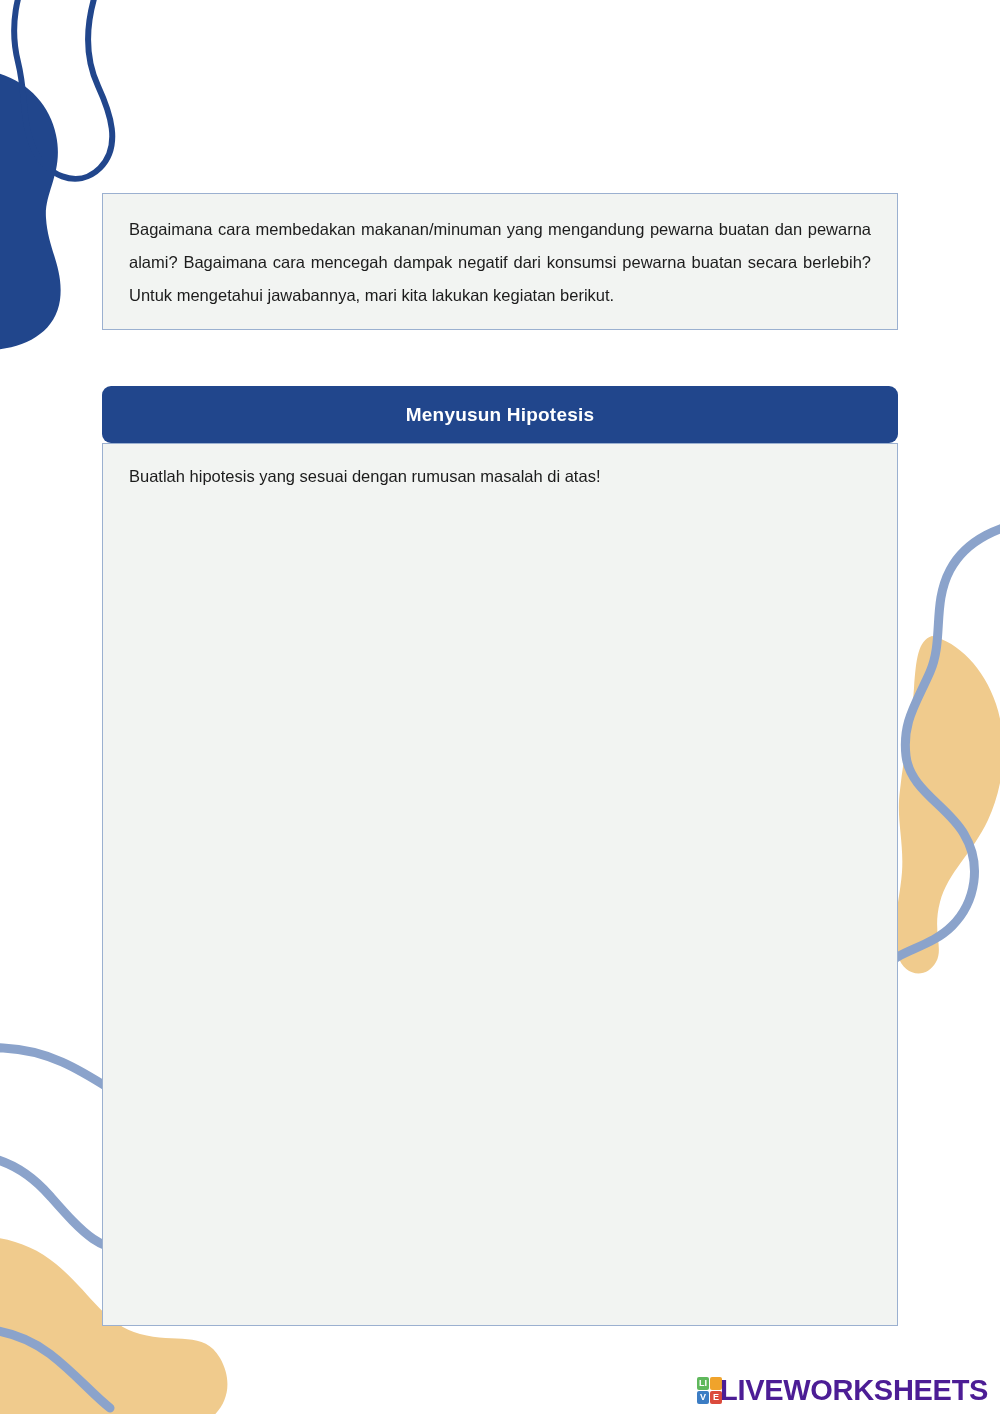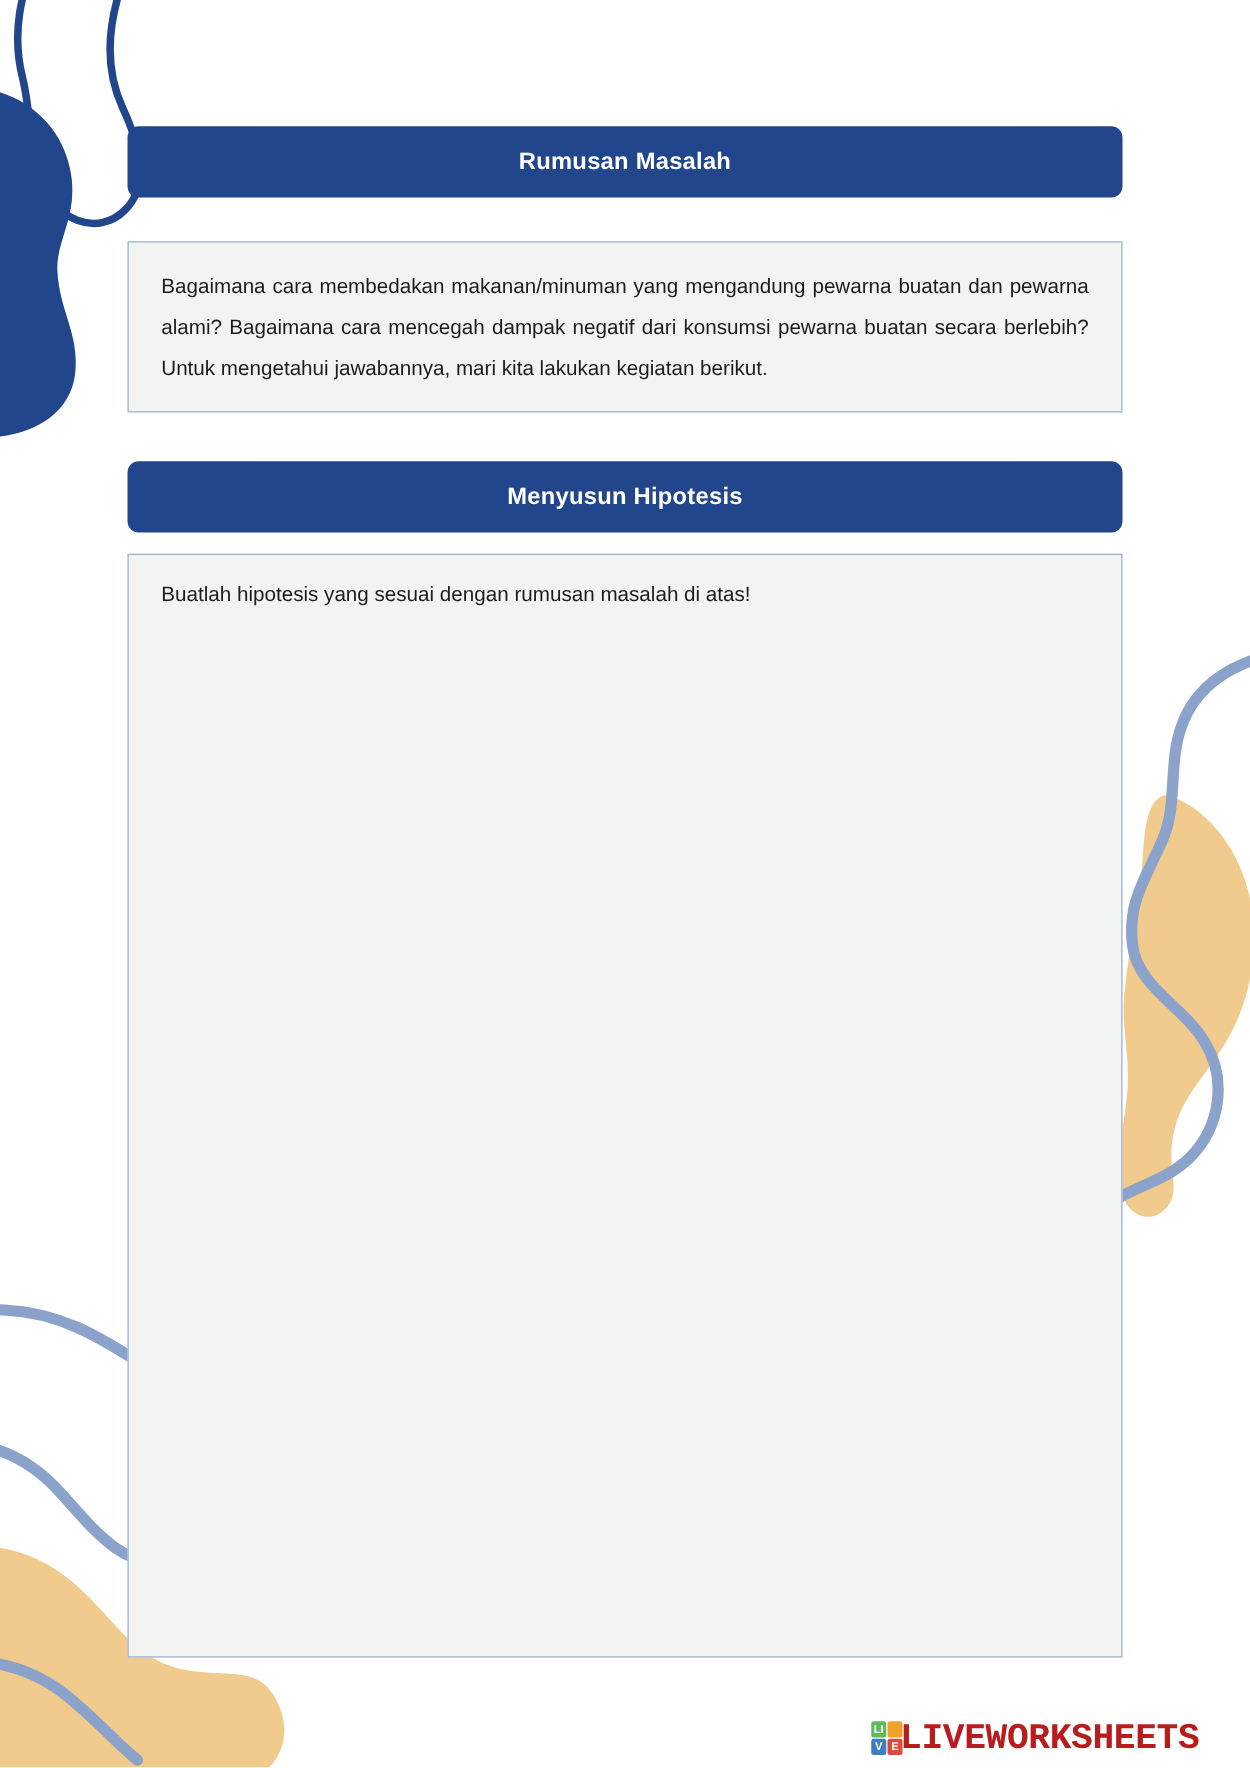--- a/index.html
+++ b/index.html
@@ -70,21 +70,21 @@
     color: #1c1c1c;
     font-size: 16.5px;
     line-height: 33px;
     font-family: "Liberation Sans", sans-serif;
   }
 
   #header-rumusan { top: 101px; }
   #panel-rumusan  { top: 177px; height: 137px; padding: 19px 26px 0 26px; margin-top: 16px; }
   #panel-rumusan .panel-text { text-align: justify; }
 
-  #header-hipotesis { top: 369px; text-align: center; }
+  #header-hipotesis { top: 386px; text-align: center; }
   #panel-hipotesis  { top: 443px; height: 883px; padding: 16px 26px 0 26px; }
 
   
   #footer-logo {
     position: absolute;
     left: 697px;
     top: 1374px;
     display: flex;
     align-items: center;
     gap: 5px;
@@ -107,25 +107,25 @@
     border-radius: 2px;
     font-family: "Liberation Sans", sans-serif;
     line-height: 1;
   }
   .logo-cell.c-li { background: #5FB85C; }
   .logo-cell.c-blank { background: #F0A32B; }
   .logo-cell.c-v { background: #3C7DC4; }
   .logo-cell.c-e { background: #DB4A3C; }
 
   .logo-wordmark {
-    color: #b91c1c;
+    color: #4c1d95;
     font-size: 29px;
     font-weight: bold;
     letter-spacing: -0.3px;
-    font-family: Liberation Mono, monospace;
+    font-family: Liberation Sans, sans-serif;
   }
 </style>
 </head>
 <body>
 
 <div id="page">
 
   <svg class="deco-layer" viewBox="0 0 1000 1414" width="1000" height="1414" xmlns="http://www.w3.org/2000/svg">
 
     <path fill="#21468C" d="M -40 70 C 10 65, 48 95, 56 135 C 64 172, 44 192, 46 218
@@ -153,23 +153,20 @@
 
     <path fill="#F0CB8D" d="M -80 1248 C -30 1228, 20 1234, 56 1264 C 90 1292, 104 1324, 140 1334
              C 176 1344, 204 1330, 220 1358 C 238 1390, 222 1420, 186 1432
              C 140 1448, 60 1450, -10 1446 C -44 1444, -66 1440, -80 1436 Z"></path>
 
     <path fill="none" stroke="#8BA3CB" stroke-width="9" stroke-linecap="round" d="M -60 1336 C -24 1322, 18 1330, 50 1354 C 76 1374, 92 1394, 110 1408"></path>
   </svg>
 
   <div class="content">
 
-    <div class="section-header" id="header-rumusan">
-      <span class="section-header-title">Rumusan Masalah</span>
-    </div>
 
     <div class="panel" id="panel-rumusan">
       <p class="panel-text" style="margin:0;">Bagaimana cara membedakan makanan/minuman yang mengandung pewarna buatan dan pewarna alami? Bagaimana cara mencegah dampak negatif dari konsumsi pewarna buatan secara berlebih? Untuk mengetahui jawabannya, mari kita lakukan kegiatan berikut.</p>
     </div>
 
     <div class="section-header" id="header-hipotesis">
       <span class="section-header-title">Menyusun Hipotesis</span>
     </div>
 
     <div class="panel" id="panel-hipotesis">

